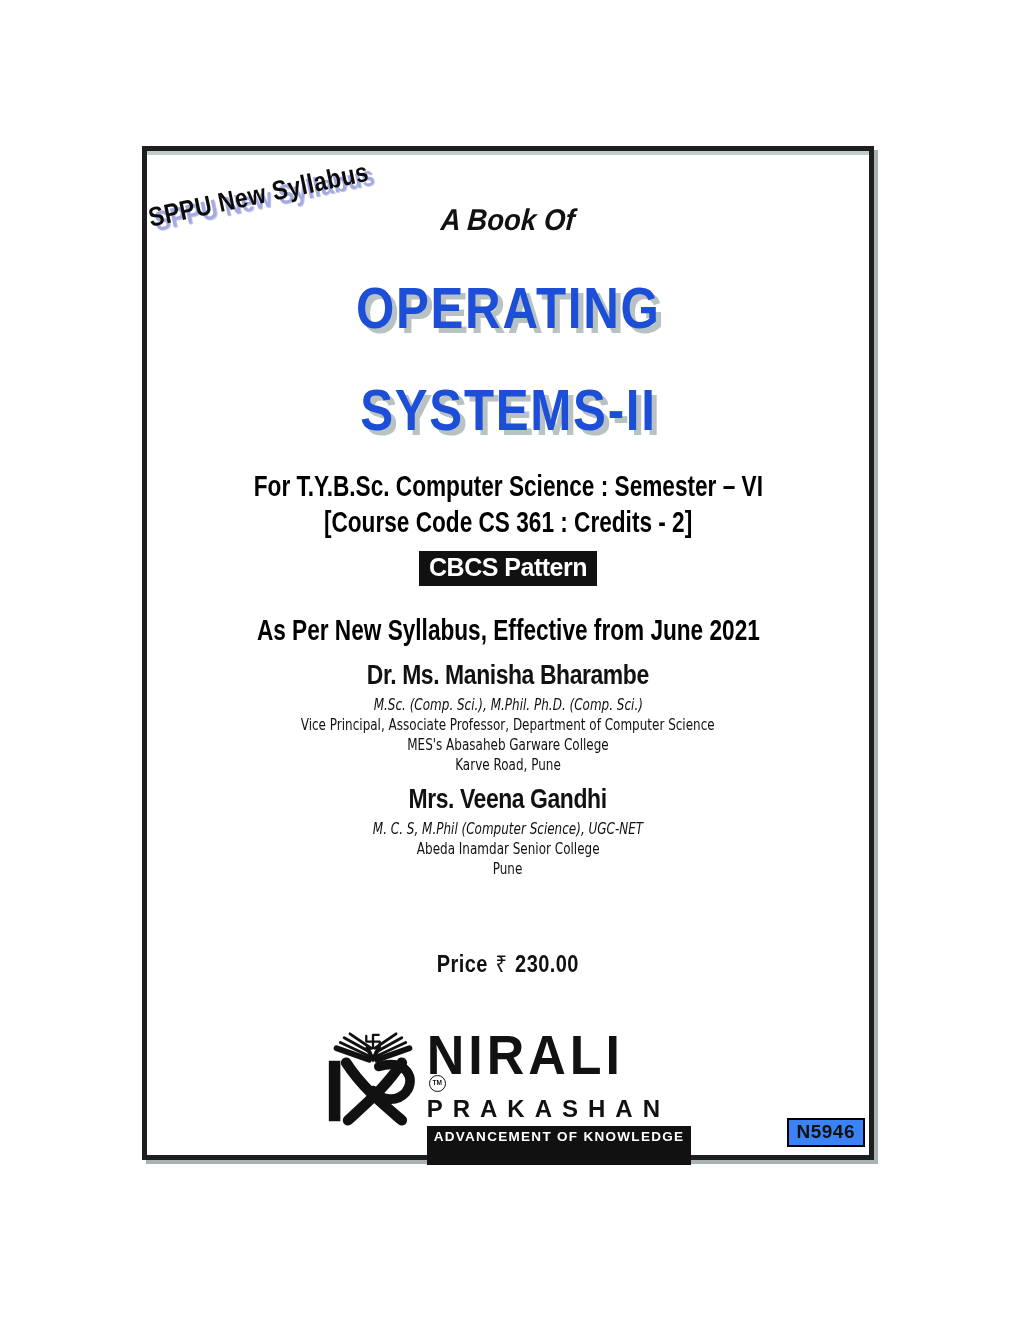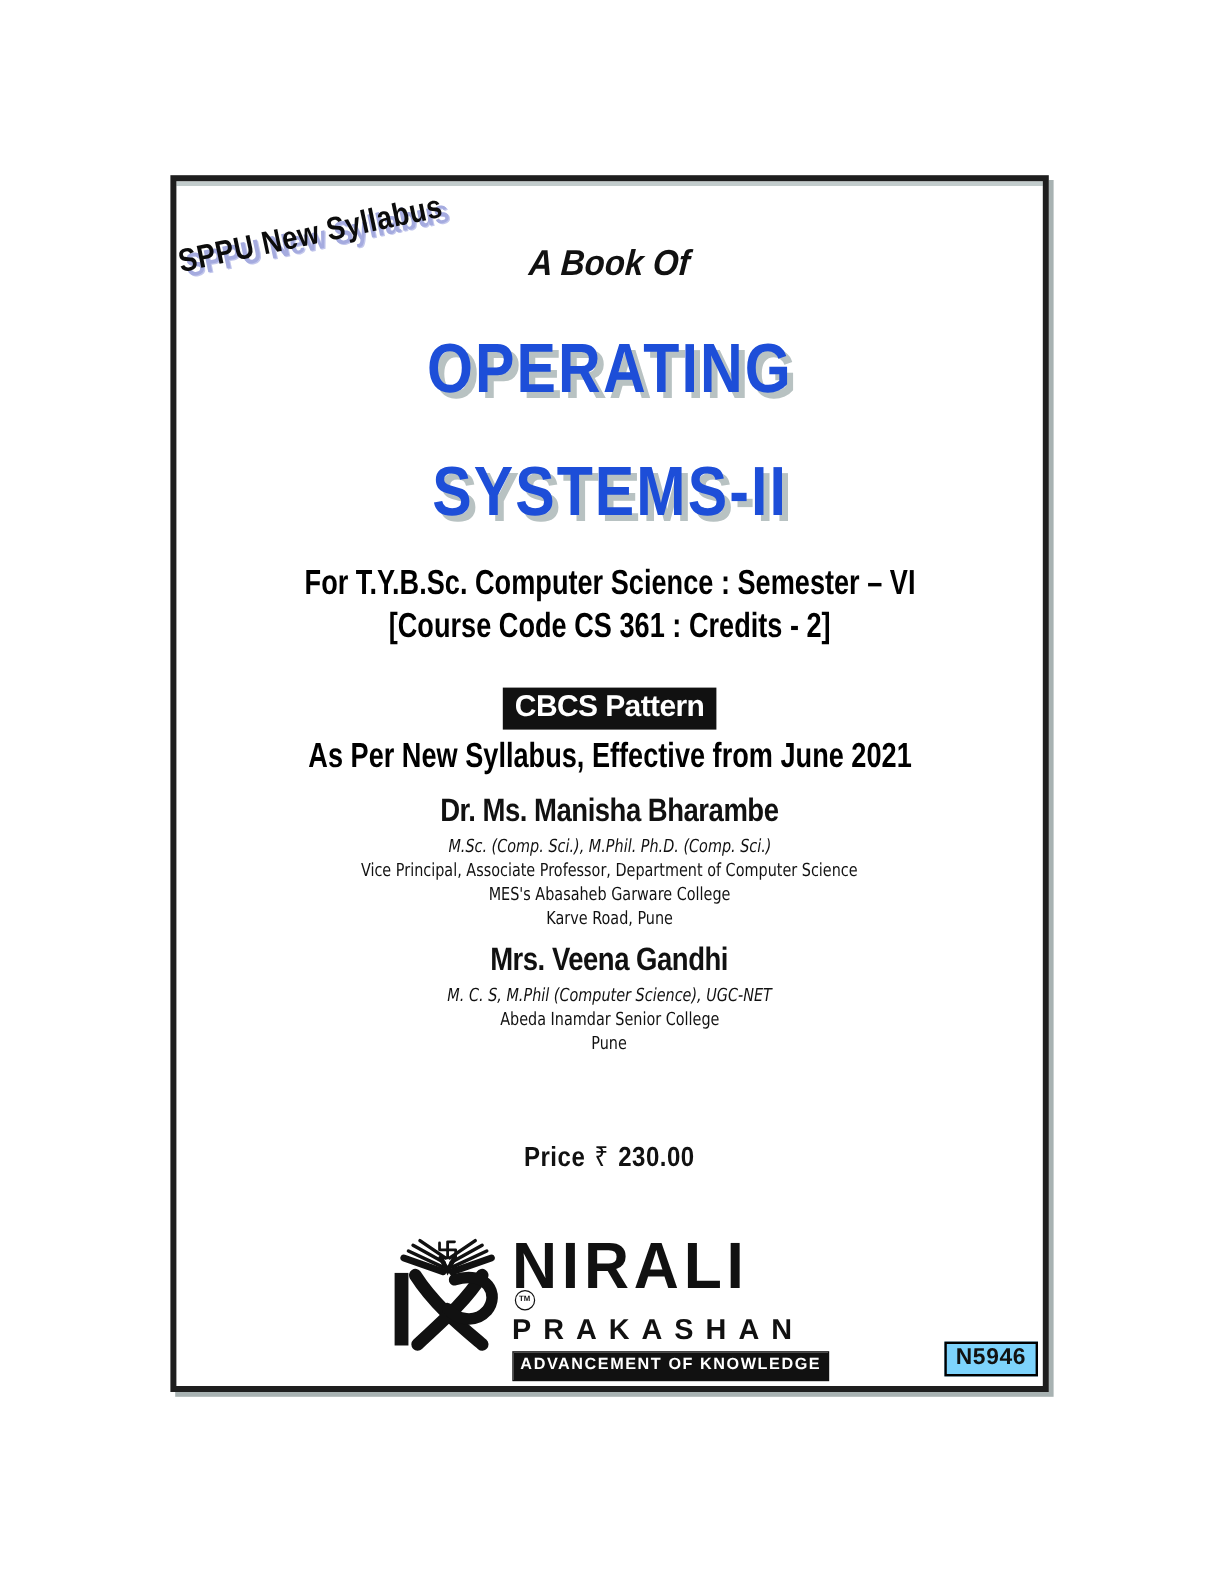--- a/index.html
+++ b/index.html
@@ -32,21 +32,21 @@
   }
   .book-of{top:52px;font-size:30px;font-weight:900;font-style:italic;}
   .book-of .cx{transform:scaleX(0.92) skewX(-4deg);}
   .title{font-size:58px;font-weight:600;line-height:1;letter-spacing:2px;color:#1d4ed8;}
   .title .cx{text-shadow:6px 5px 0 #b8c2c2;}
   .t1{top:128px;}
   .t2{top:230px;text-decoration:underline;}
   .sub{font-size:29px;font-weight:bold;line-height:1.1;color:#000000;}
   .audience{top:320px;}
   .course{top:356px;}
-  .badge-row{top:422px;}
+  .badge-row{top:400px;}
   .badge{
     display:inline-block;background:#111;color:#fff;
     font-size:25px;font-weight:bold;letter-spacing:-0.5px;
     padding:2px 10px 4px 10px;
   }
   .effective{top:440px;margin-top:24px;}
 
   .author{position:absolute;left:0;right:0;text-align:center;}
   .a1{top:508px;}
   .a2{top:632px;}
@@ -69,24 +69,24 @@
     transform:scaleY(1.05);transform-origin:top left;color:#111;
   }
   .tm{
     width:15px;height:15px;border:1.5px solid #111;border-radius:50%;
     font-size:6.5px;font-weight:bold;display:flex;align-items:center;justify-content:center;
     margin-left:2px;margin-top:-4px;letter-spacing:0;
   }
   .logo-sub{font-size:24px;font-weight:800;letter-spacing:10px;margin-top:3px;color:#111;}
   .logo-bar{
     background:#111;color:#fff;font-size:13.5px;font-weight:bold;letter-spacing:1.3px;
-    padding:3px 7px 7px 7px;margin-top:3px;box-shadow:inset 0 0 0 1px #111, 0 0 0 1px #fff inset;
+    padding:3px 7px 21px 7px;margin-top:3px;box-shadow:inset 0 0 0 1px #111, 0 0 0 1px #fff inset;
   }
   .code{
-    position:absolute;right:4px;bottom:8px;background:#7dd3fc;
+    position:absolute;right:4px;bottom:8px;background:#3b82f6;
     border:2.5px solid #000;font-size:19px;font-weight:bold;letter-spacing:0.5px;
     padding:1px 8px 2px 8px;
   }
 </style>
 </head>
 <body>
 
 <div class="page">
   <div class="frame">
 

